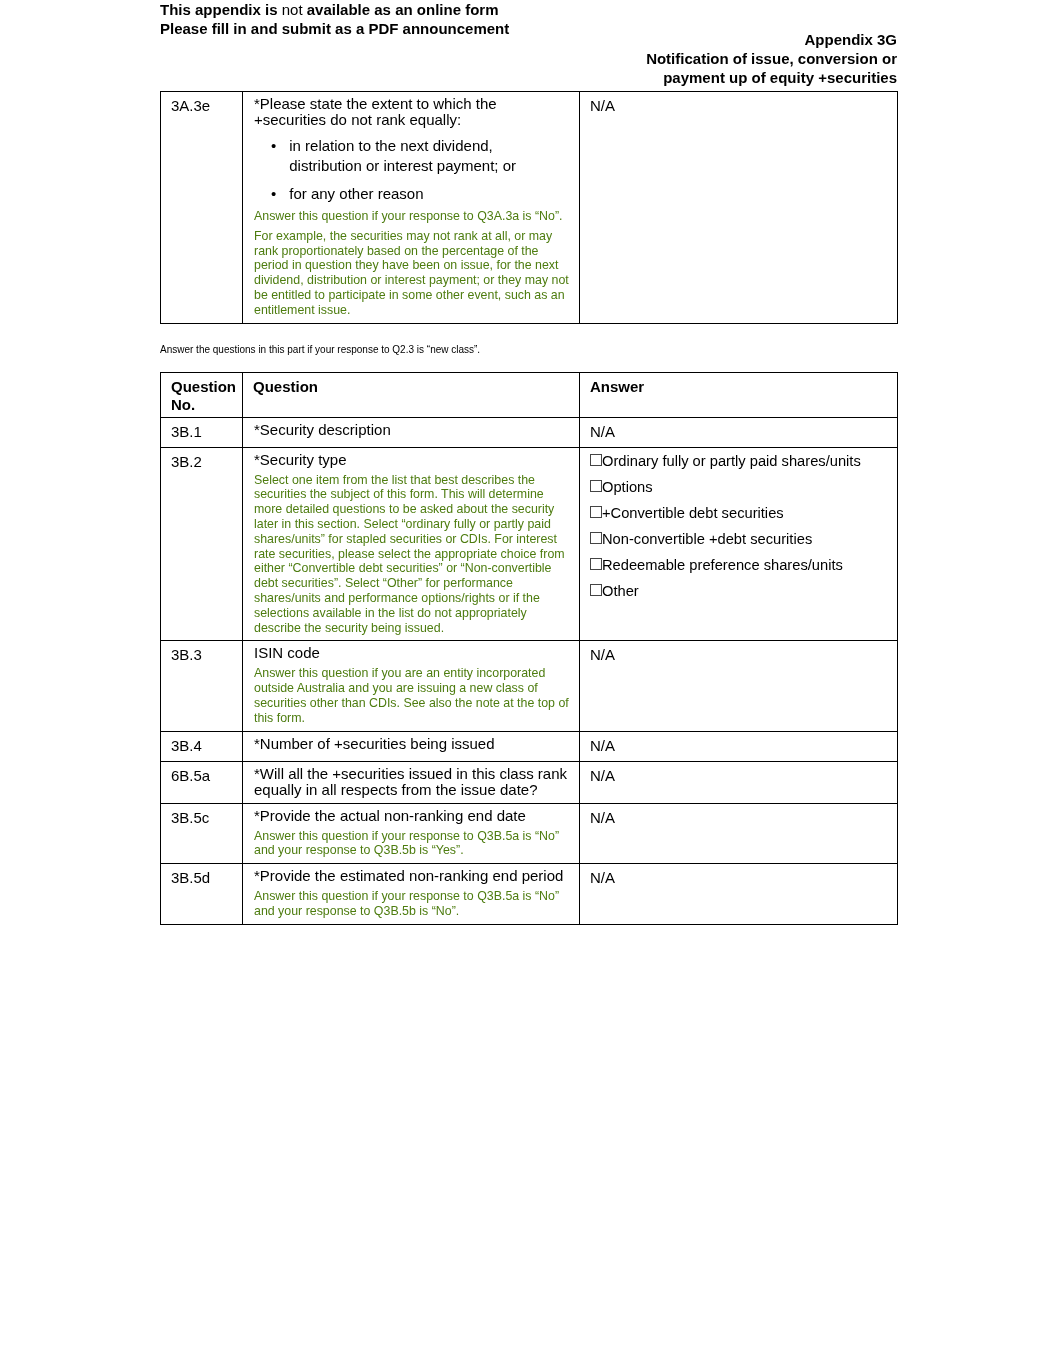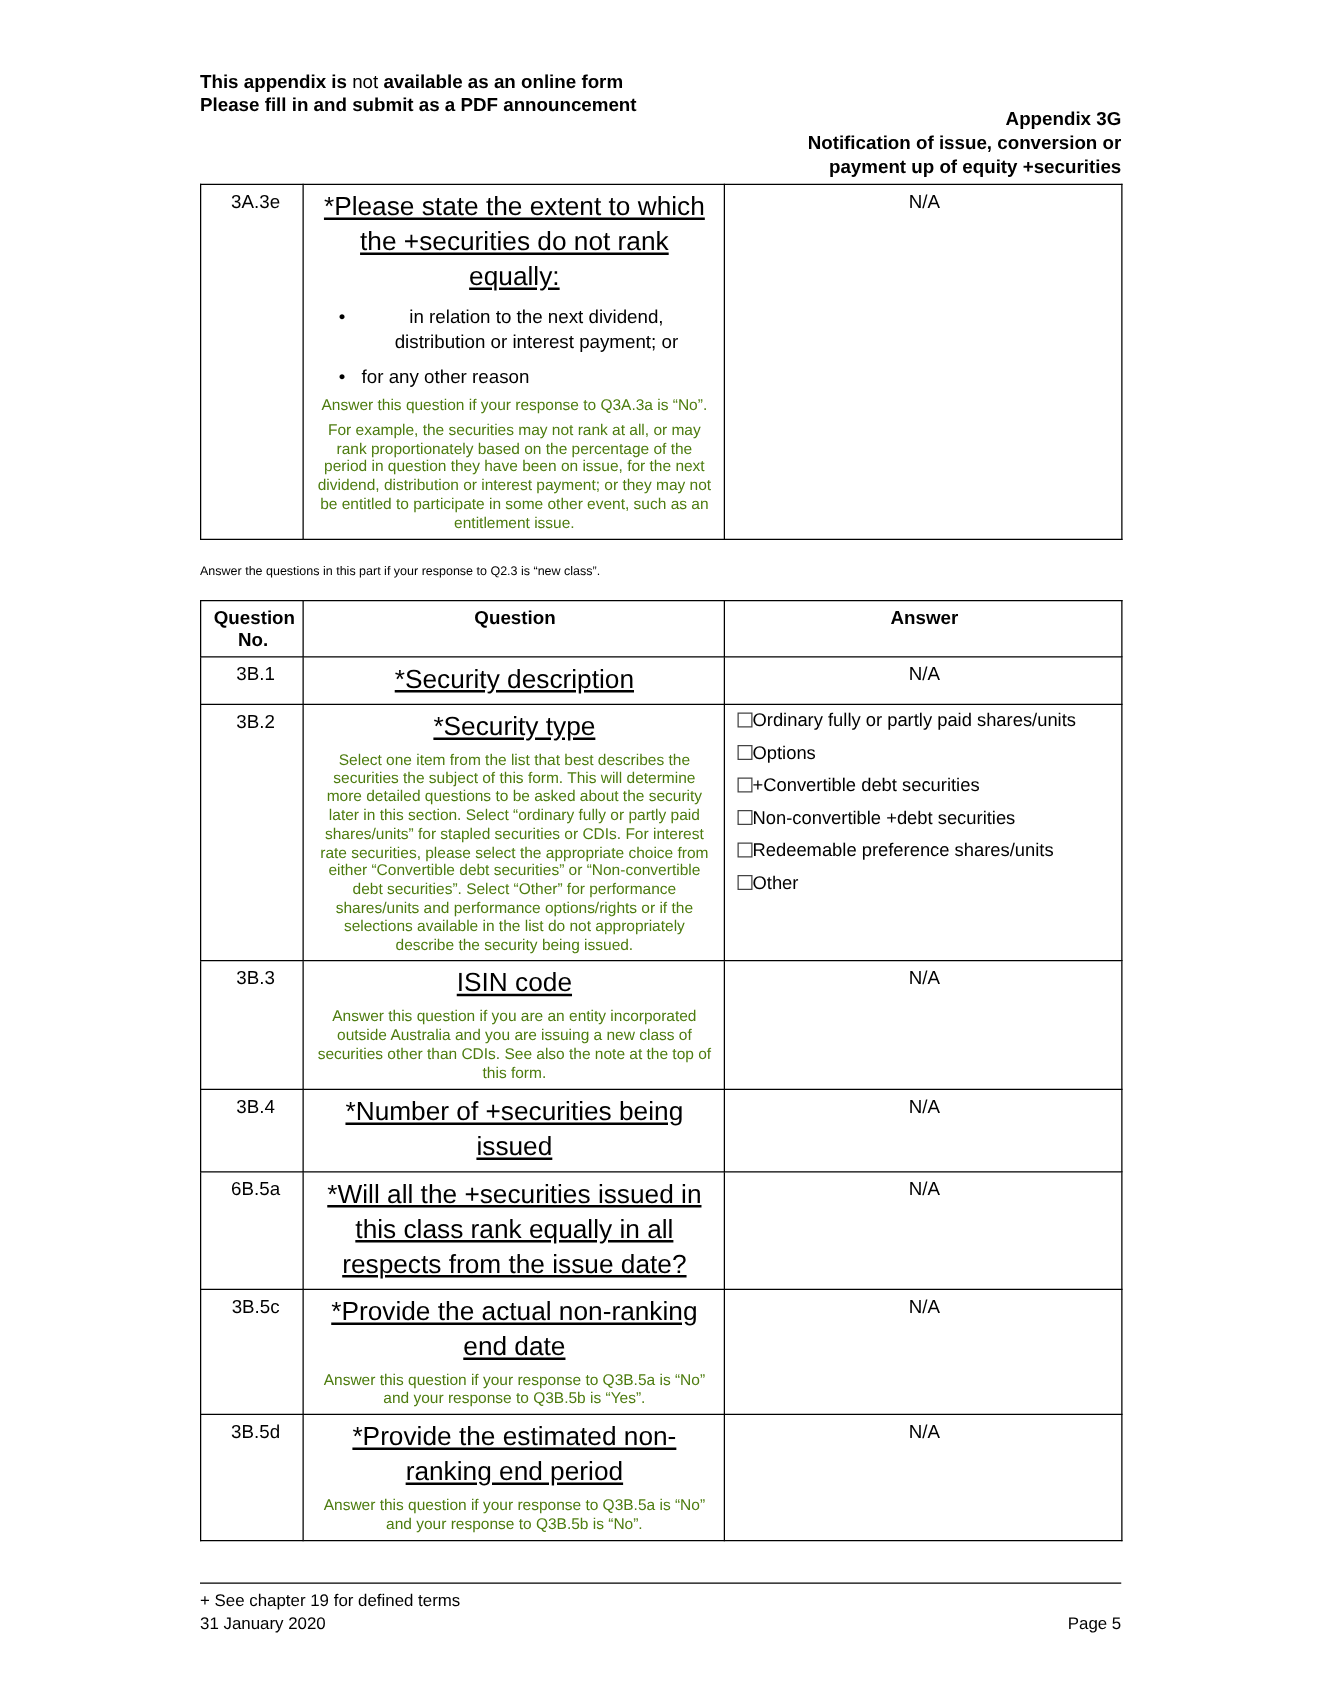--- a/index.html
+++ b/index.html
@@ -16,38 +16,37 @@
   .content {
     position: absolute;
     left: 160px;
     top: 0;
     width: 737px;
   }
   
   .header {
     display: flex;
     justify-content: space-between;
-    padding-top: 56px;
     font-size: 15px;
     font-weight: bold;
     line-height: 19px;
   }
   .header-right { text-align: right; margin-top: 30px; }
   .reg { font-weight: 400; }
 
   
   table.qtable {
     border-collapse: collapse;
     width: 100%;
     table-layout: fixed;
   }
   table.qtable td, table.qtable th {
     border: 1.5px solid #000;
     vertical-align: top;
-    text-align: center;
+    text-align: left;
   }
   col.c-no { width: 82px; }
   col.c-q  { width: 337px; }
   col.c-a  { width: 318px; }
   .t1 { margin-top: 4px; }
   .t2 { margin-top: 14px; }
   th.hdr {
     font-size: 15px;
     font-weight: bold;
     line-height: 18px;
@@ -57,21 +56,21 @@
     font-size: 15px;
     line-height: 20px;
     padding: 4px 4px 5px 10px;
   }
   td.q-cell { padding: 4px 10px 5px 11px; }
   td.a-cell {
     font-size: 15px;
     line-height: 20px;
     padding: 4px 8px 5px 10px;
   }
-  .q-main { font-size: 21px; line-height: 28px; text-decoration: underline; }
+  .q-main { font-size: 15px; line-height: 16px; }
   .note {
     font-size: 12.4px;
     line-height: 14.8px;
     margin-top: 5px;
     color: #4d7c0f;
   }
   .bullet-item {
     display: flex;
     gap: 13px;
     padding-left: 17px;
@@ -274,21 +273,13 @@
         <td class="q-cell">
           <div class="q-main">*Provide the estimated non-ranking end period</div>
           <div class="note">Answer this question if your response to Q3B.5a is “No” and your response to Q3B.5b is “No”.</div>
         </td>
         <td class="a-cell">N/A</td>
       </tr>
     </tbody>
       </table>
   </div>
 
-  <div class="footer">
-    <div class="footer-rule"></div>
-    <div>+ See chapter 19 for defined terms</div>
-    <div class="footer-row">
-      <span>31 January 2020</span>
-      <span>Page 5</span>
-    </div>
-  </div>
 </div>
 
 </body></html>

